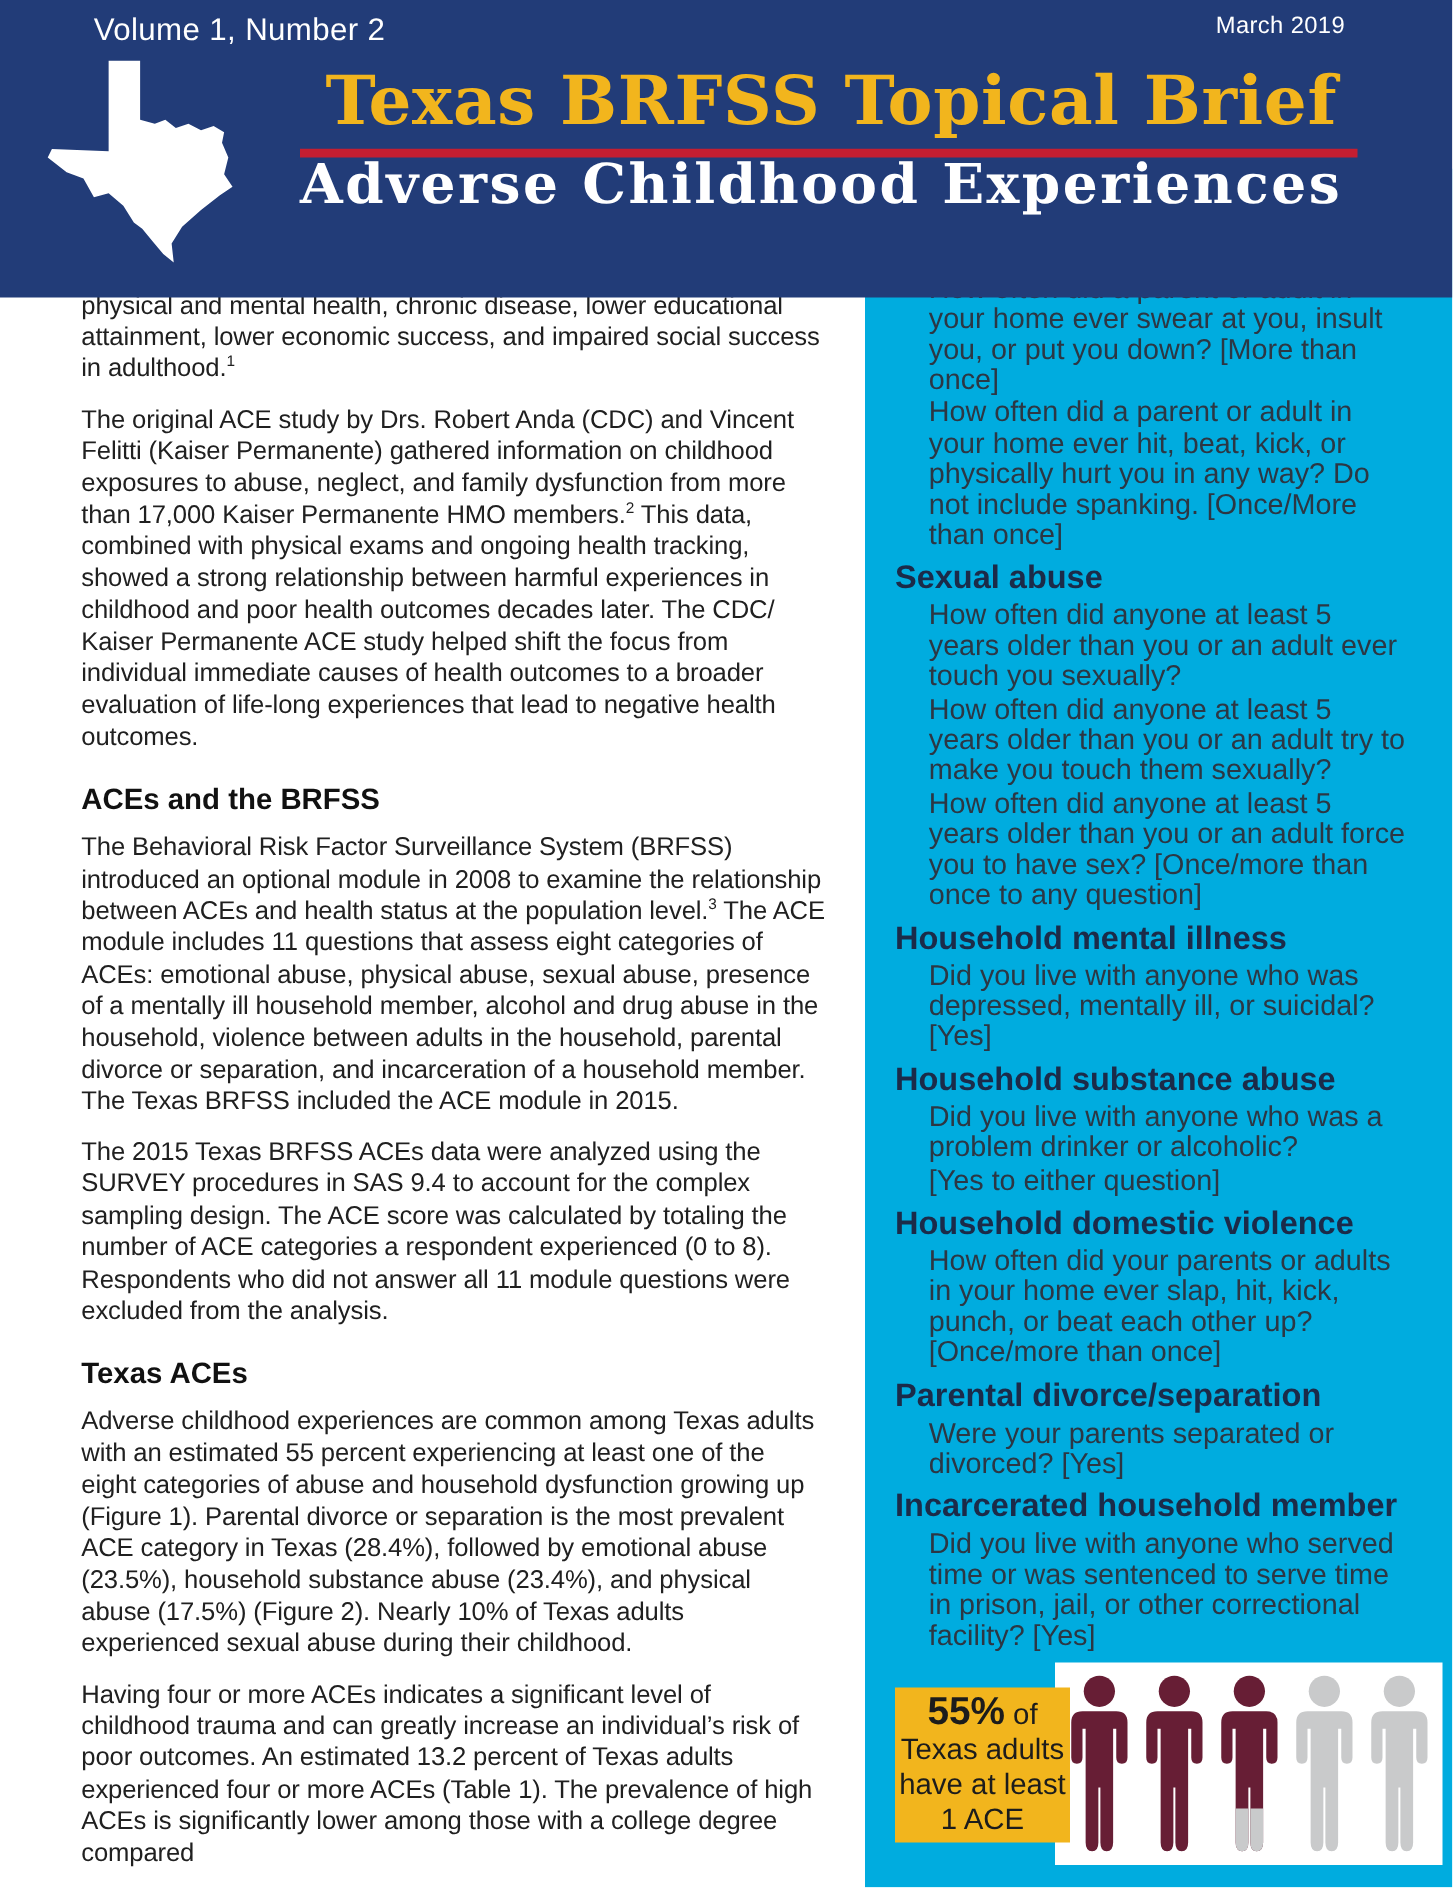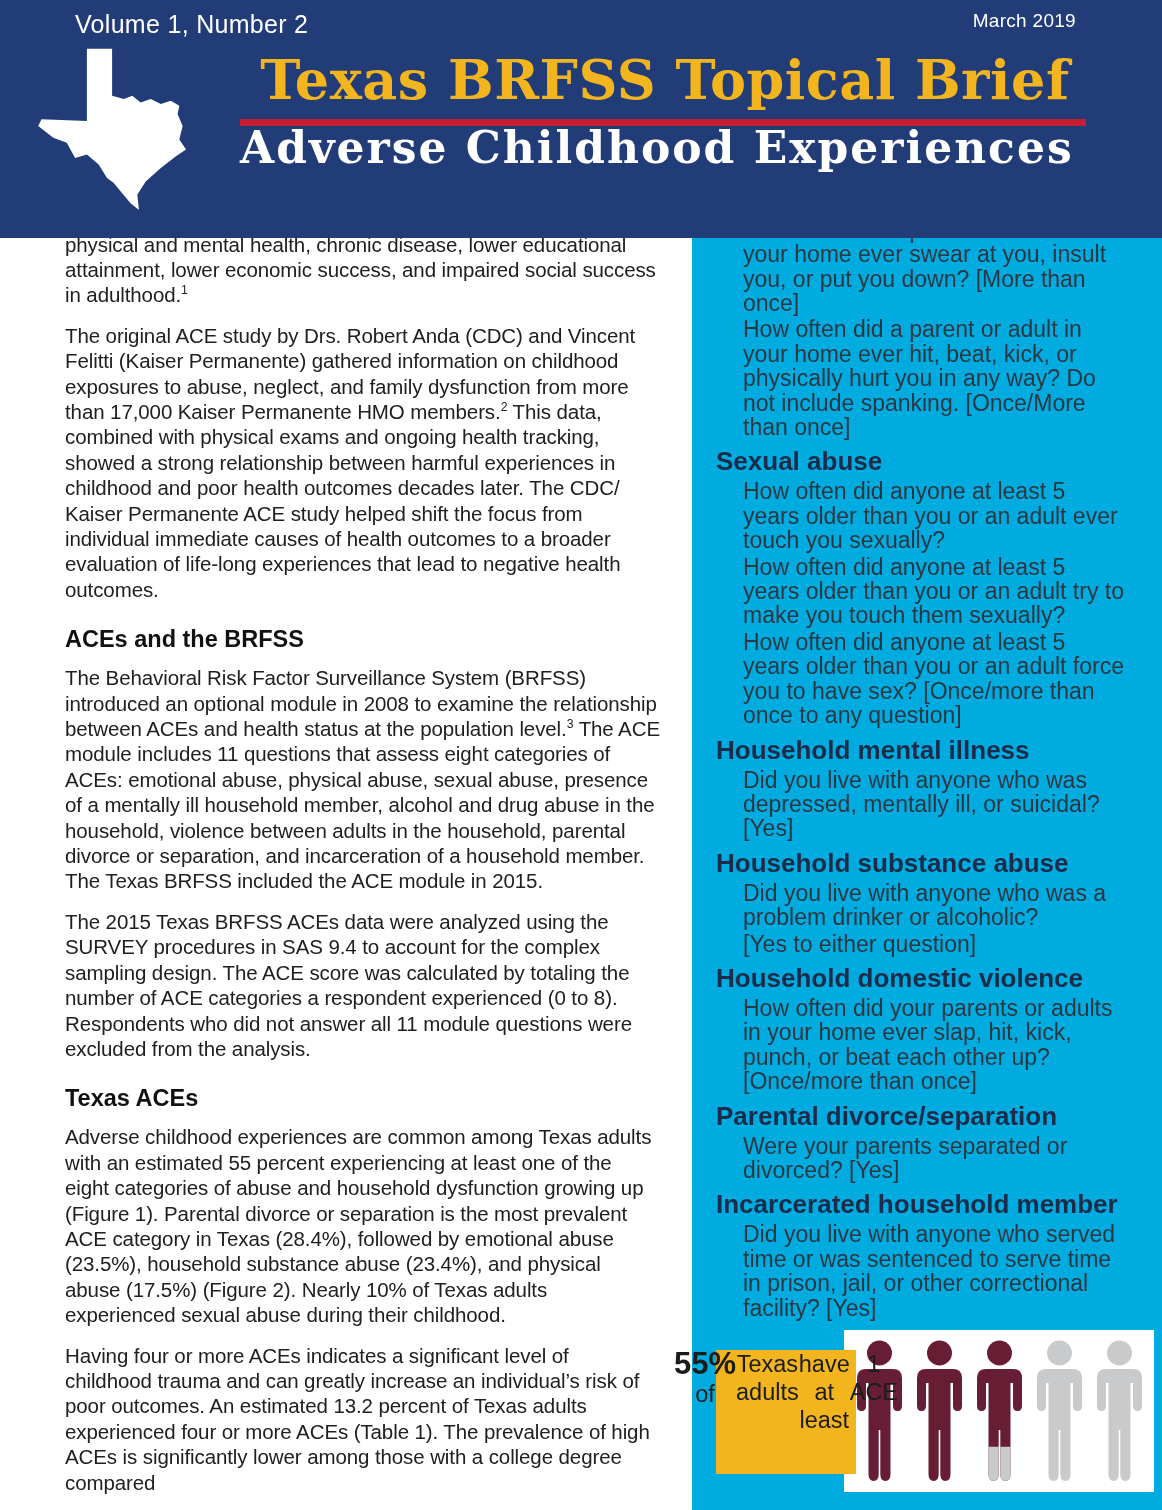--- a/index.html
+++ b/index.html
@@ -78,21 +78,21 @@
   }
   .sb-question {
     margin:0 13px 2px 27px; font-size:23px; line-height:24.4px; color:#2c3744;
   }
 
   
   .infographic { position:relative; margin-top:10px; height:168px; }
   .stat-box {
     position:absolute; left:0; top:20px; width:140px; height:124px; z-index:2;
     background:var(--accent-gold, #f2b51d);
-    display:flex; flex-direction:row; justify-content:center;
+    display:flex; flex-direction:column; justify-content:center;
     text-align:center; color:#1c1c1c;
     font-size:23.5px; line-height:28px;
   }
   .stat-box .pct { font-size:31px; font-weight:bold; }
   .people-box {
     position:absolute; left:128px; top:0; width:310px; height:162px; z-index:1;
     background:#ffffff;
     display:flex; align-items:center; justify-content:center; gap:7px;
   }
   .person { position:relative; width:53px; height:143px; }

